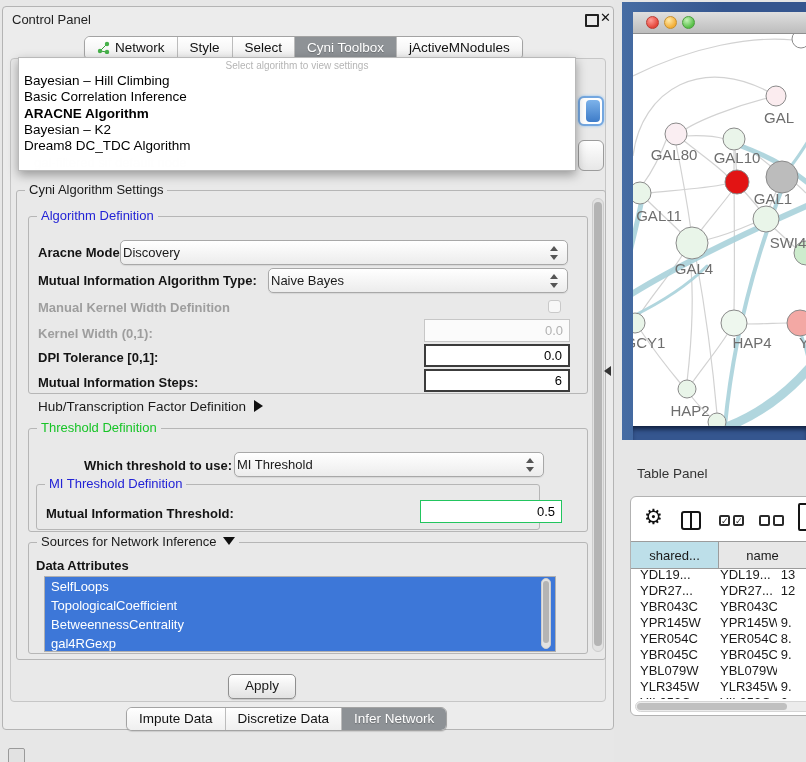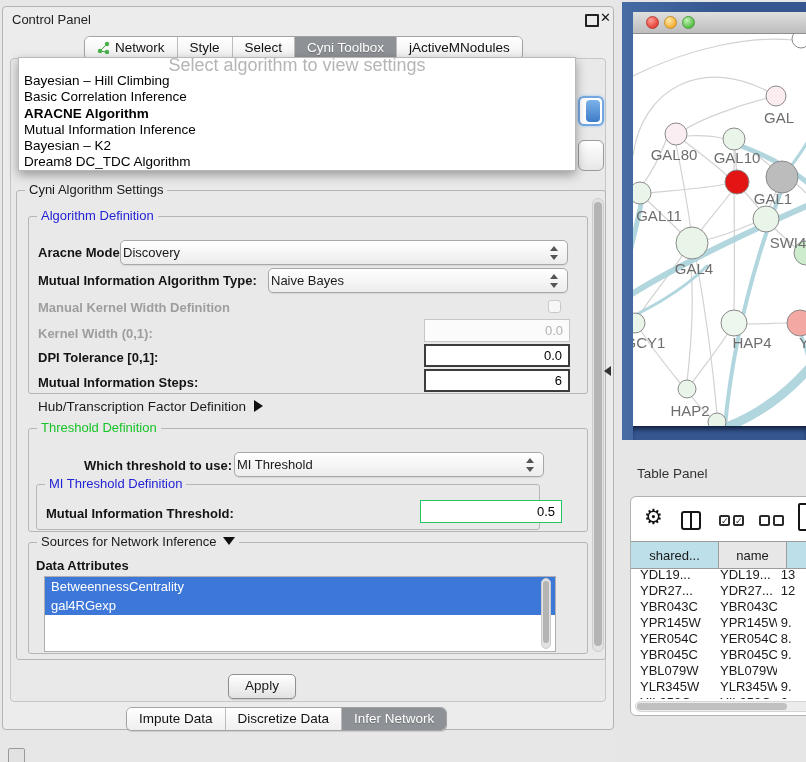--- a/index.html
+++ b/index.html
@@ -72,21 +72,21 @@
   #attr-list{left:44px;top:576px;width:512px;height:76px;background:#fff;border:1px solid #b0b0b0;
      box-sizing:border-box;overflow:hidden;}
   .attr-item{height:19px;line-height:19px;background:#3d77d8;color:#fff;font-size:13px;padding-left:6px;}
   #attr-scroll{left:541px;top:578px;width:10px;height:71px;}
   #attr-scroll .thumb{top:2px;height:62px;}
   #settings-scroll{left:592px;top:198px;width:12px;height:454px;}
   #settings-scroll .thumb{top:3px;height:444px;}
   
   #algo-popup{left:18px;top:57px;width:558px;height:114px;background:rgba(255,255,255,0.97);
      border:1px solid #b9b9b9;box-shadow:0 4px 10px rgba(0,0,0,0.35);z-index:40;box-sizing:border-box;}
-  #algo-prompt{text-align:center;color:#b5b5b5;font-size:18px;height:15px;line-height:15px;}
+  #algo-prompt{text-align:center;color:#b5b5b5;font-size:10px;height:15px;line-height:15px;}
   .dd-item{font-size:13.5px;height:16.3px;line-height:16.3px;padding-left:5px;color:#000;white-space:nowrap;}
   .dd-item.bold{font-weight:bold;}
   
   #apply-button{left:228px;top:674px;width:66px;height:23px;border:1px solid #8f8f8f;border-radius:5px;
      background:linear-gradient(#ffffff,#e2e2e2);font-size:13.5px;text-align:center;line-height:22px;
      box-shadow:0 1px 1px rgba(0,0,0,0.15);}
   #collapse-arrow{left:604px;top:366px;width:0;height:0;border-top:5px solid transparent;
      border-bottom:5px solid transparent;border-right:7px solid #333;}
   #panel-corner-icon{left:8px;top:748px;width:15px;height:14px;border:1px solid #9a9a9a;background:#e2e2e2;border-radius:2px;}
   
@@ -212,20 +212,22 @@
   <span class="legend blue">MI Threshold Definition</span>
 </div>
 <div class="abs lbl" style="left:46px;top:506px;">Mutual Information Threshold:</div>
 <input class="tinput mid" style="left: 420px; top: 500px; width: 142px;" value="0.5">
 
 <div class="abs group" id="sources-group">
   <span class="legend"><span>Sources for Network Inference</span><span class="tri-down"></span></span>
 </div>
 <div class="abs lbl" style="left:36px;top:558px;">Data Attributes</div>
 <div class="abs" id="attr-list">
+    <div class="attr-item">SelfLoops</div>
+    <div class="attr-item">TopologicalCoefficient</div>
     <div class="attr-item">BetweennessCentrality</div>
     <div class="attr-item">gal4RGexp</div>
   </div>
 <div class="abs vscroll" id="attr-scroll">
     <span class="thumb"></span>
   </div>
 
 <div class="abs" id="apply-button">Apply</div>
 <div class="abs seg" id="bottom-tabs">
     <div class="tab">
@@ -240,21 +242,20 @@
   </div>
 <div class="abs" id="collapse-arrow"></div>
 <div class="abs" id="panel-corner-icon"></div>
 
 <div class="abs" id="algo-popup">
   <div id="algo-prompt">Select algorithm to view settings</div>
   <div id="algo-items">
       <div class="dd-item">Bayesian – Hill Climbing</div>
       <div class="dd-item">Basic Correlation Inference</div>
       <div class="dd-item bold">ARACNE Algorithm</div>
-      <div class="dd-item">Mutual Information Inference</div>
       <div class="dd-item">Bayesian – K2</div>
       <div class="dd-item">Dream8 DC_TDC Algorithm</div>
     </div>
 </div>
 
 <div class="abs" id="right-gap"></div>
 <div class="abs" id="network-frame">
   <div id="net-titlebar">
     <span class="light" id="light-red"></span>
     <span class="light" id="light-yellow"></span>
@@ -337,21 +338,21 @@
         <span class="cbx">✓</span>
       </div>
       <div class="cbx-pair" style="left: 128px;">
         <span class="cbx"></span>
         <span class="cbx"></span>
       </div>
       <div class="tb-doc"></div>
     </div>
   <div id="tp-header">
       <div class="th hl" style="width: 88px;">shared...</div>
-      <div class="th" style="width: 68px;">name</div>
+      <div class="th" style="width: 88px;">name</div>
       <div class="th hl" style="width: 60px;">A</div>
     </div>
   <div id="tp-rows">
       <div class="tr">
         <div class="td" style="width: 88px;">YDL19...</div>
         <div class="td" style="width: 72px;">YDL19...</div>
         <div class="td num" style="width: 60px;">13</div>
       </div>
       <div class="tr">
         <div class="td" style="width: 88px;">YDR27...</div>

